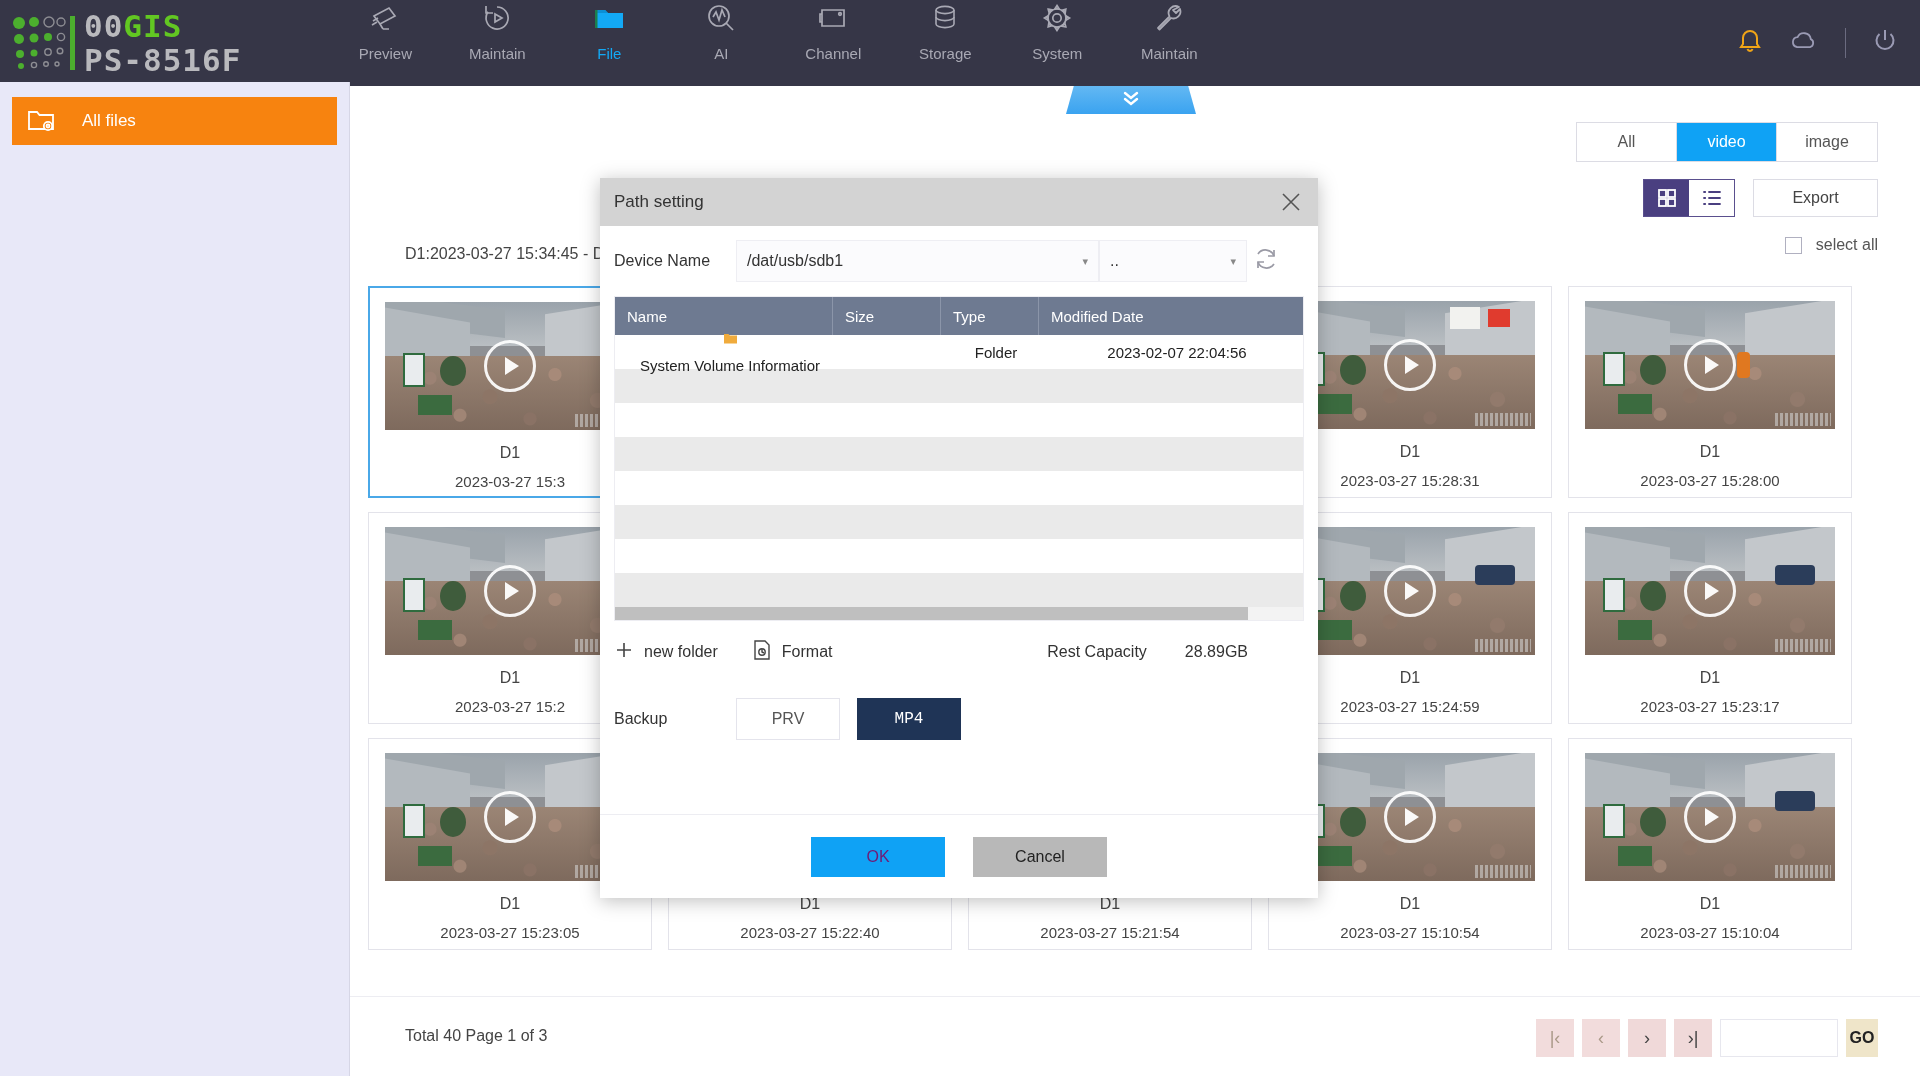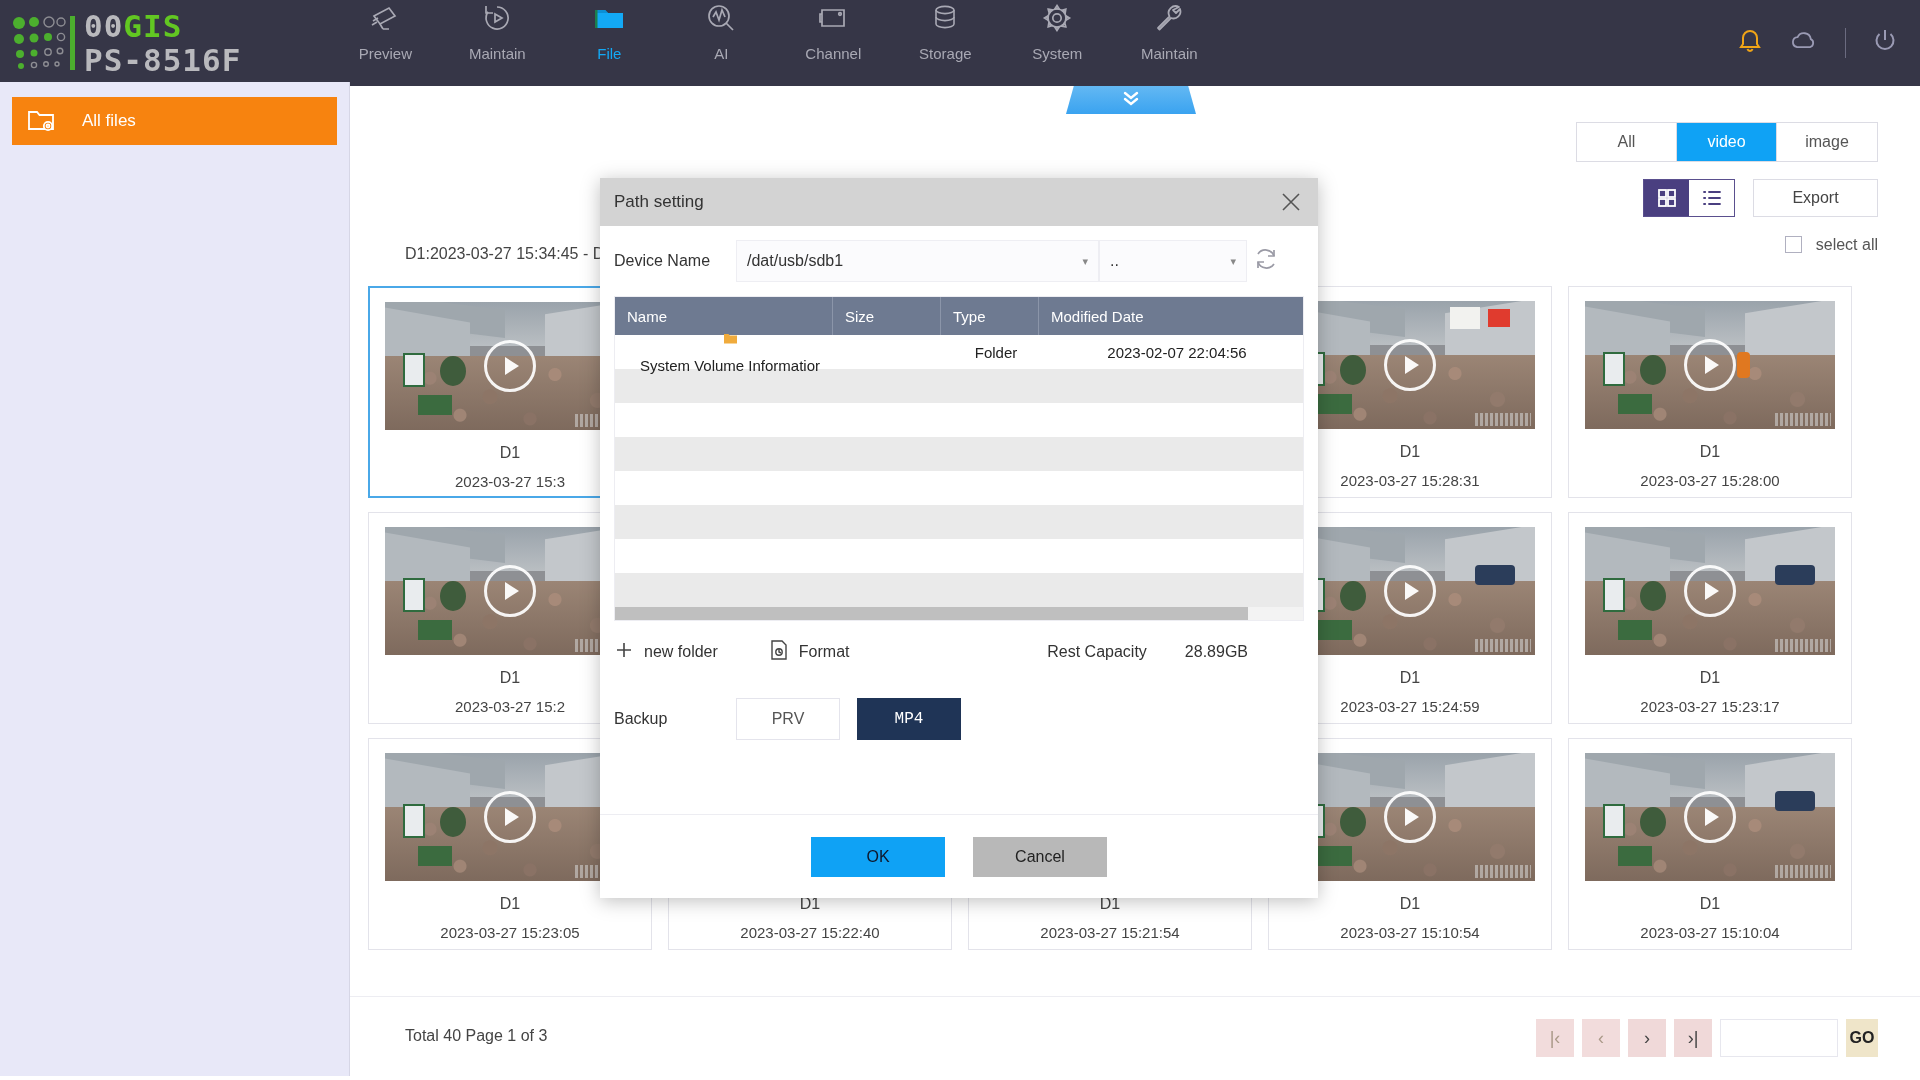--- a/index.html
+++ b/index.html
@@ -83,21 +83,21 @@
   .viewbar { position: absolute; right: 42px; top: 93px; display: flex; align-items: center; gap: 18px; }
   .seg { display: flex; border: 1px solid #5a4f8e; height: 38px; }
   .seg-btn { width: 45px; display: flex; align-items: center; justify-content: center; cursor: pointer; background: #fff;}
   .seg-btn.active { background: #4a3f80; }
   .export-btn {
     width: 125px; height: 38px; border: 1px solid #dcdce4; background: #fff;
     display: flex; align-items: center; justify-content: center;
     font-size: 16px; color: #444; cursor: pointer;
   }
 
-  .selectall { position: absolute; right: 42px; top: 150px; display: flex; gap: 14px; }
+  .selectall { position: absolute; right: 42px; top: 150px; display: flex; align-items: center; gap: 14px; }
   .cbox { width: 17px; height: 17px; border: 1px solid #b0b0c0; background: #fff; cursor: pointer; }
   .selectall .lb { font-size: 16px; color: #555; }
 
   .range-text {
     position: absolute; left: 55px; top: 159px; font-size: 16px; color: #444;
     white-space: nowrap;
   }
 
   
   .grid {
@@ -193,37 +193,37 @@
   .th { display: flex; align-items: center; padding-left: 12px; border-right: 1px solid #8b95a9; }
   .th:last-child { border-right: none; }
   .th.c1 { width: 218px; } .th.c2 { width: 108px; } .th.c3 { width: 98px; } .th.c4 { flex: 1; }
   .trow { display: flex; height: 34px; font-size: 15px; color: #222; align-items: center; }
   .trow.alt { background: #eaeaea; }
   .td { padding-left: 12px; display: flex; align-items: center; flex-direction: column; }
   .td.c1 { width: 218px; gap: 9px; } .td.c2 { width: 108px; } .td.c3 { width: 98px; } .td.c4 { flex: 1; }
   .hscroll { height: 13px; background: #f3f3f3; position: relative; }
   .hscroll i { position: absolute; left: 0; top: 0; height: 13px; width: 92%; background: #bfbfbf; }
 
-  .tools { display: flex; align-items: center; height: 62px; font-size: 16px; color: #333; gap: 51px; }
+  .tools { display: flex; align-items: center; height: 62px; font-size: 16px; color: #333; gap: 34px; }
   .tool { display: flex; align-items: center; gap: 10px; cursor: pointer; }
   .cap { margin-left: auto; display: flex; gap: 38px; padding-right: 56px; }
 
   .backup-row { display: flex; align-items: center; height: 72px; gap: 0; }
   .backup-row .lbl { font-size: 16px; color: #333; width: 122px; }
   .fmt-btn {
     width: 104px; height: 42px; display: flex; align-items: center; justify-content: center;
     font-size: 16px; border: 1px solid #e4e4ec; background: #fff; color: #555; cursor: pointer;
   }
   .fmt-btn.active { background: #1f3456; color: #fff; border-color: #1f3456; margin-left: 17px; font-family: Liberation Mono, monospace; }
 
   .modal-foot {
     position: absolute; left: 0; bottom: 0; width: 718px; height: 84px;
     border-top: 1px solid #ededf2; display: flex; align-items: center; justify-content: center; gap: 28px;
   }
-  .ok-btn { width: 134px; height: 40px; background: #0fa2f5; color: #0f172a; font-size: 16px; display:flex; align-items:center; justify-content:center; cursor:pointer; }
+  .ok-btn { width: 134px; height: 40px; background: #0fa2f5; color: #701a75; font-size: 16px; display:flex; align-items:center; justify-content:center; cursor:pointer; }
   .cancel-btn { width: 134px; height: 40px; background: #b8b8b8; color: #222; font-size: 16px; display:flex; align-items:center; justify-content:center; cursor:pointer; }
 </style>
 </head>
 <body>
 
 <div class="topbar">
   <div class="logo">
     <div class="logo-dots">
       <svg width="58" height="60" viewBox="0 0 58 60">
         <g fill="#4caf2e">

